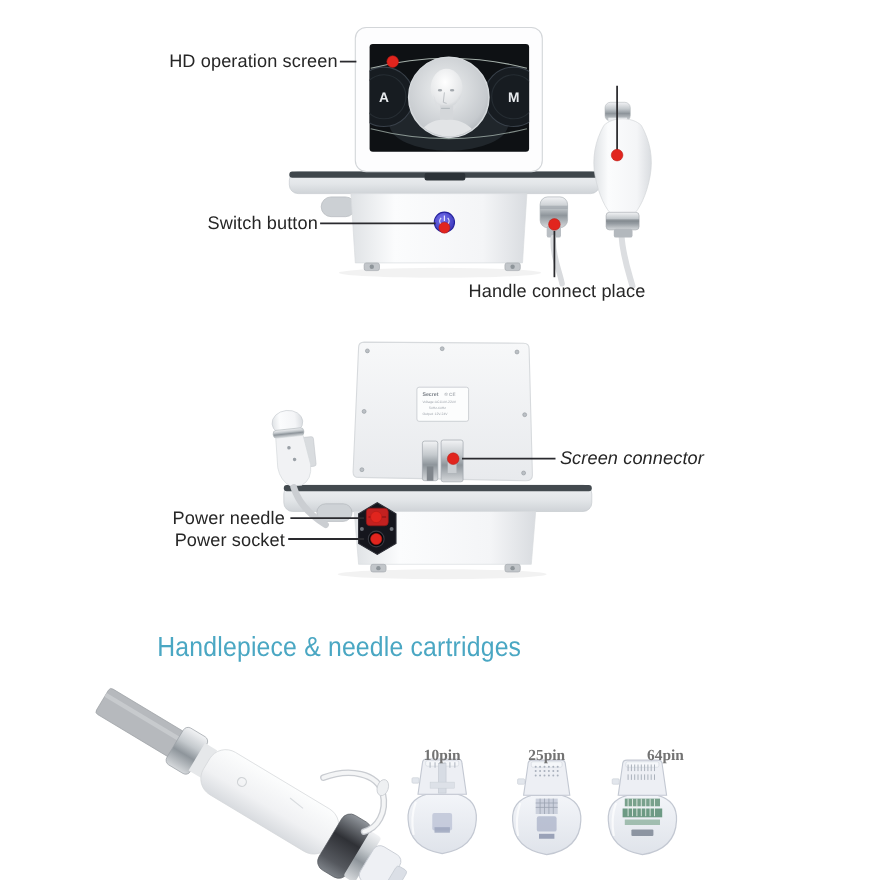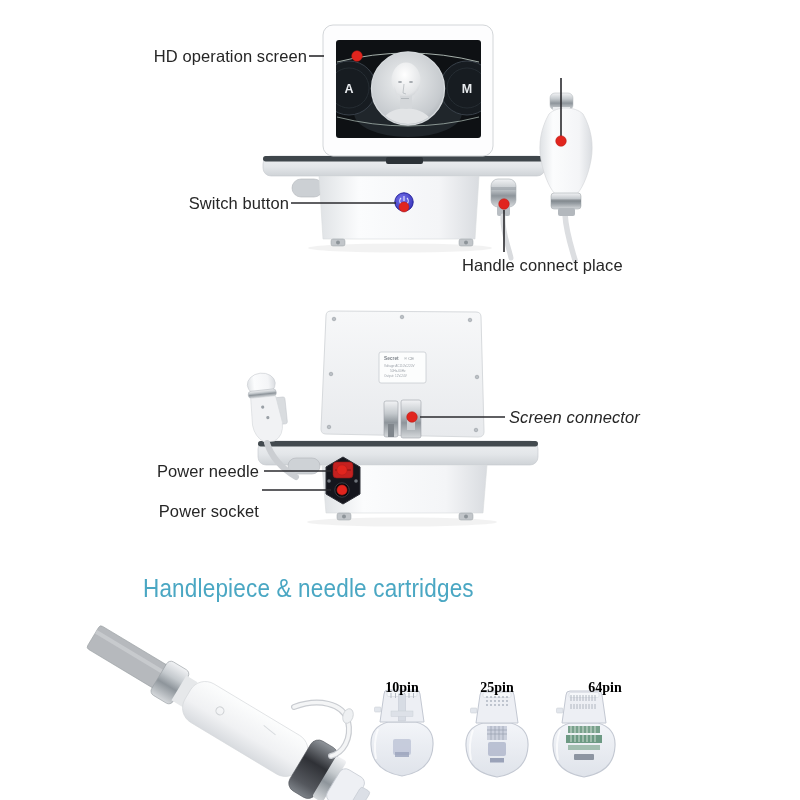--- a/index.html
+++ b/index.html
@@ -4,21 +4,21 @@
 <style>
   html,body{margin:0;padding:0;background:#ffffff;}
   #canvas{position:relative;width:800px;height:800px;background:#ffffff;overflow:hidden;
           font-family:"Liberation Sans",sans-serif;}
   #art{position:absolute;left:0;top:0;width:800px;height:800px;}
   .label{position:absolute;white-space:nowrap;font-size:16.5px;color:#262626;letter-spacing:0.1px;}
   .label.r{text-align:center;}
   .heading{position:absolute;left:143px;top:574px;font-size:25px;color:#4aa7c3;
            letter-spacing:0.2px;transform:scaleX(0.9);transform-origin:left top;}
   .pinlabel{position:absolute;top:680px;width:60px;text-align:center;
-            font-family:"Liberation Serif",serif;font-weight:bold;font-size:14px;color:#000000;}
+            font-family:"Liberation Serif",serif;font-weight:bold;font-size:14px;color:#737373;}
   svg text{font-family:"Liberation Sans",sans-serif;}
 </style>
 </head>
 <body>
 
 <div id="canvas">
 
 <svg id="art" viewBox="0 0 800 800">
   <defs>
     <linearGradient id="gDeck" x1="0" y1="0" x2="0" y2="1">
@@ -309,24 +309,24 @@
     <circle cx="404" cy="207" r="5"></circle>
     <circle cx="504" cy="204" r="5.3"></circle>
     <circle cx="412" cy="417" r="5.3"></circle>
     <circle cx="342" cy="470" r="5.1"></circle>
     <circle cx="342" cy="490" r="5.1"></circle>
   </g>
 </svg>
 
 <div class="label r" style="right:493px;top:47px;">HD operation screen</div>
 <div class="label r" style="right:511px;top:194px;">Switch button</div>
-<div class="label" style="left:426px;top:256px;margin-left:36px;">Handle connect place</div>
+<div class="label" style="left:426px;top:256px;">Handle connect place</div>
 <div class="label" style="left:509px;top:408px;font-style:italic;">Screen connector</div>
 <div class="label r" style="right:541px;top:462px;">Power needle</div>
-<div class="label r" style="right:541px;top:502px;">Power socket</div>
+<div class="label r" style="right:541px;top:482px;">Power socket</div>
 
 <div class="heading">Handlepiece &amp; needle cartridges</div>
 
 <div class="pinlabel" style="left:372px;">10pin</div>
 <div class="pinlabel" style="left:467px;">25pin</div>
 <div class="pinlabel" style="left:575px;">64pin</div>
 
 </div>
 
 </body></html>

